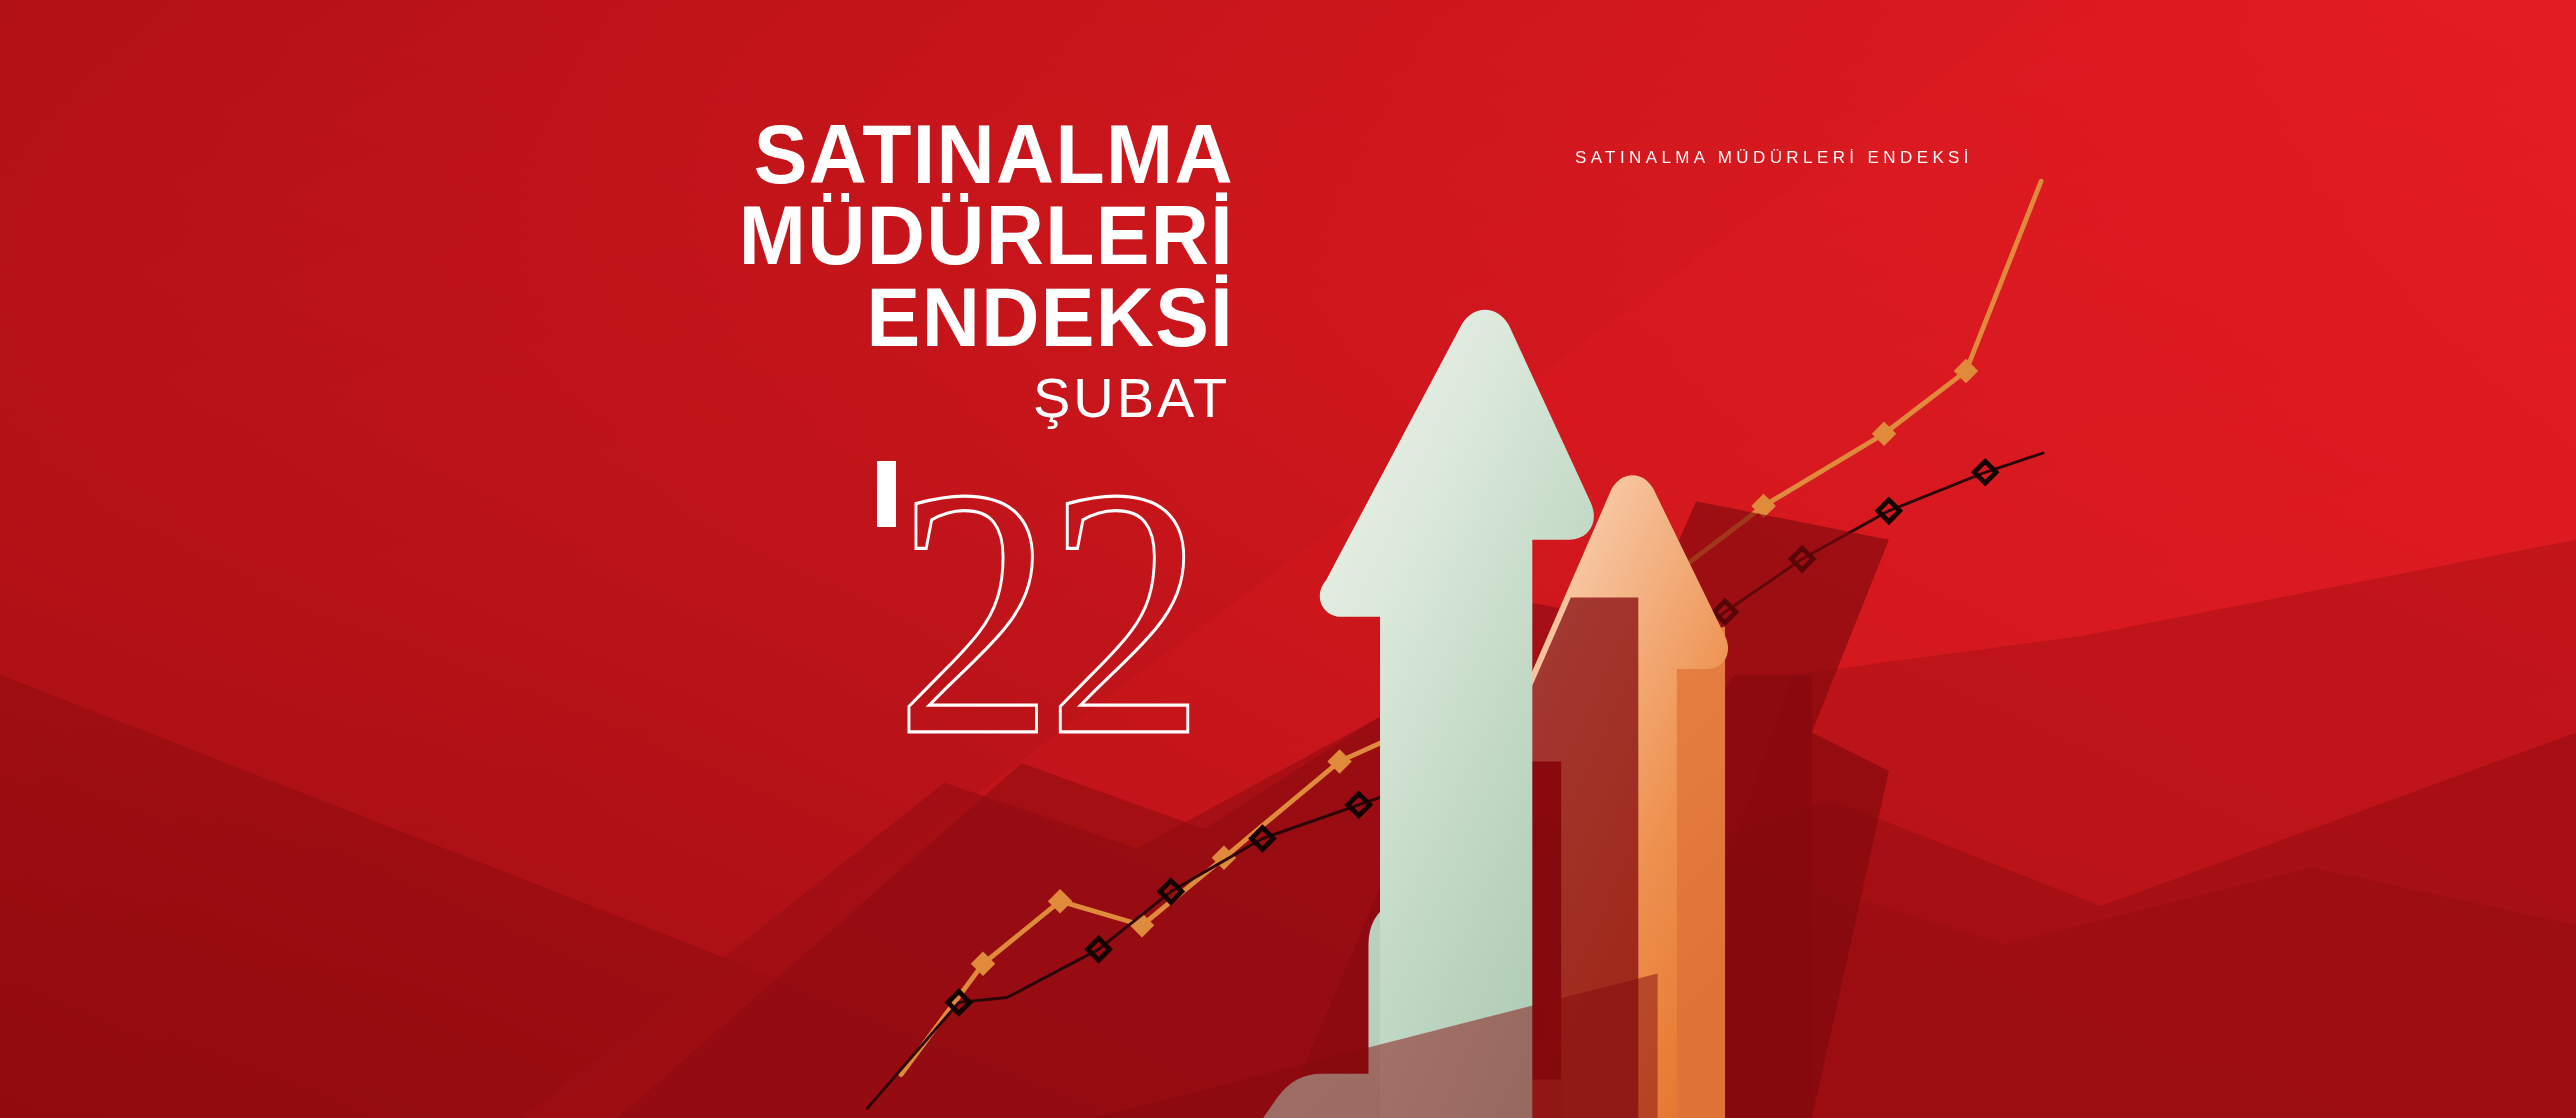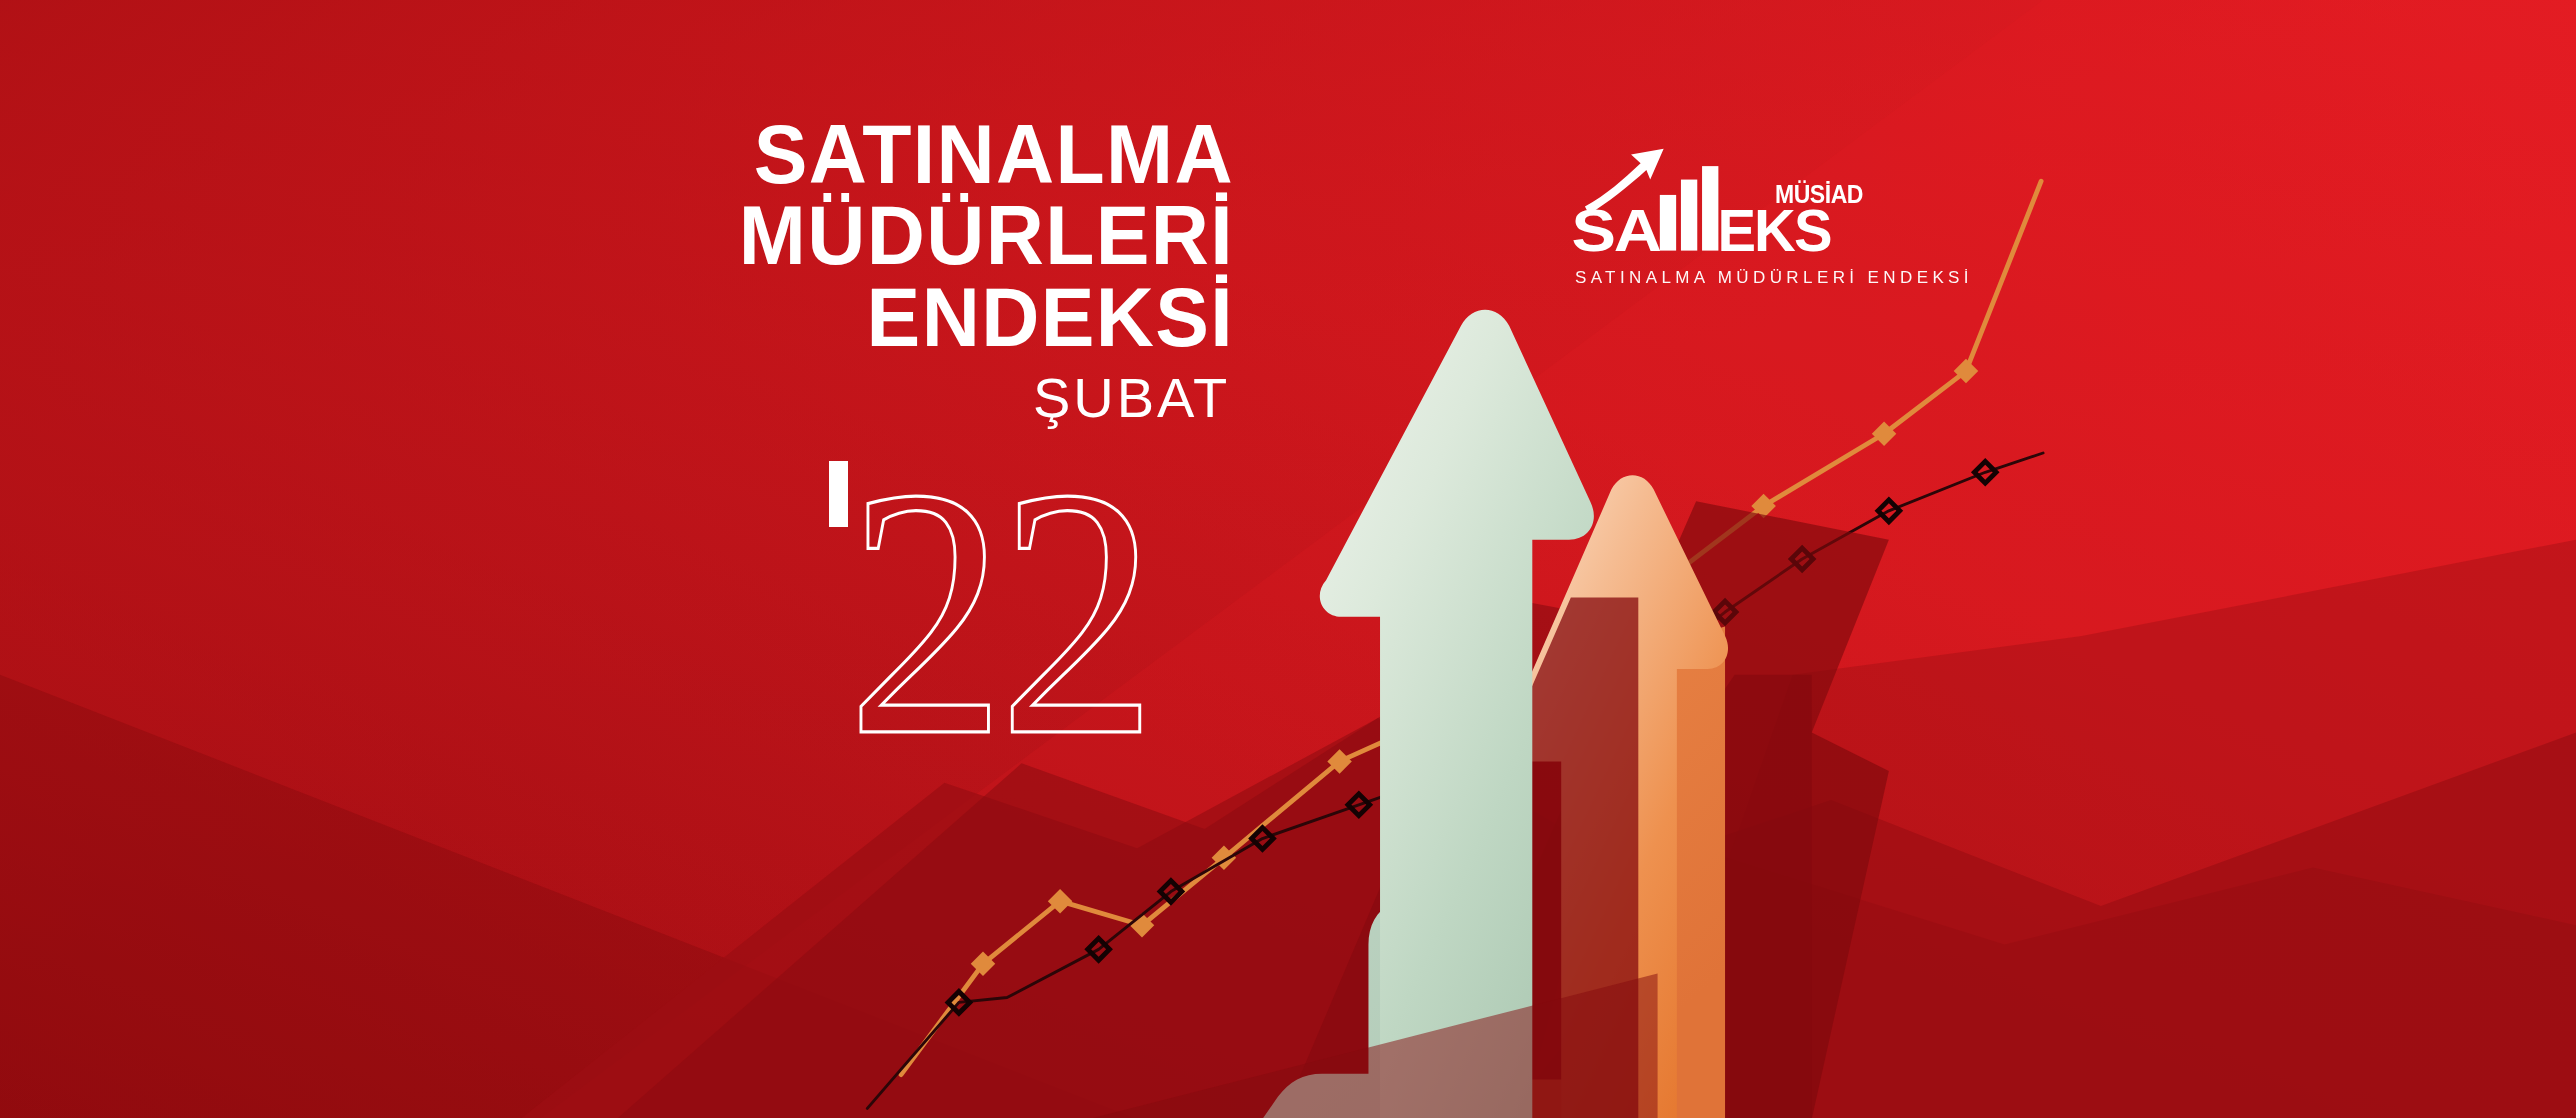--- a/index.html
+++ b/index.html
@@ -50,21 +50,21 @@
     font-size:56px;
     line-height:1.15;
     letter-spacing:2.9px;
     padding-top:7.7px;
     padding-right:3.9px;
   }
 
   
   .year-wrap{
     position:absolute;
-    left:812px; top:434px;
+    left:860px; top:434px;
     z-index:35;
     pointer-events:none;
   }
   .year-tick{
     position:absolute;
     left:17.3px; top:27px;
     width:18.3px; height:66px;
     background:#ffffff;
   }
   .year-digits{
@@ -308,38 +308,17 @@
     <span class="line">ENDEKSİ</span>
     <span class="month">ŞUBAT</span>
   </div>
 
   <div class="year-wrap">
     <span class="year-tick"></span>
     <span class="year-digits">22</span>
   </div>
 
   <div class="logo">
-    <div class="logo-mark">
-      <svg viewBox="0 0 350 125" aria-hidden="true">
-
-        <g fill="#ffffff">
-          <path d="M 18,72 C 38,60 58,44 78,26 L 82,36 L 96,4 L 62,10 L 72,19
-                   C 54,36 36,52 14,64 Z"></path>
-        </g>
-
-        <g fill="#ffffff">
-          <rect x="92" y="52" width="17" height="58"></rect>
-          <rect x="114" y="36" width="17" height="74"></rect>
-          <rect x="136" y="22" width="17" height="88"></rect>
-        </g>
-
-        <g fill="#ffffff" font-family="Liberation Sans, sans-serif" font-weight="700" font-size="62" letter-spacing="-2">
-          <text x="0" y="110" textLength="92" lengthAdjust="spacingAndGlyphs">SA</text>
-          <text x="152" y="110" textLength="118" lengthAdjust="spacingAndGlyphs">EKS</text>
-        </g>
-      </svg>
-      <span class="logo-musiad">MÜSİAD</span>
-    </div>
     <div class="logo-tagline">SATINALMA MÜDÜRLERİ ENDEKSİ</div>
   </div>
 
 </div>
 
 
 </body></html>

